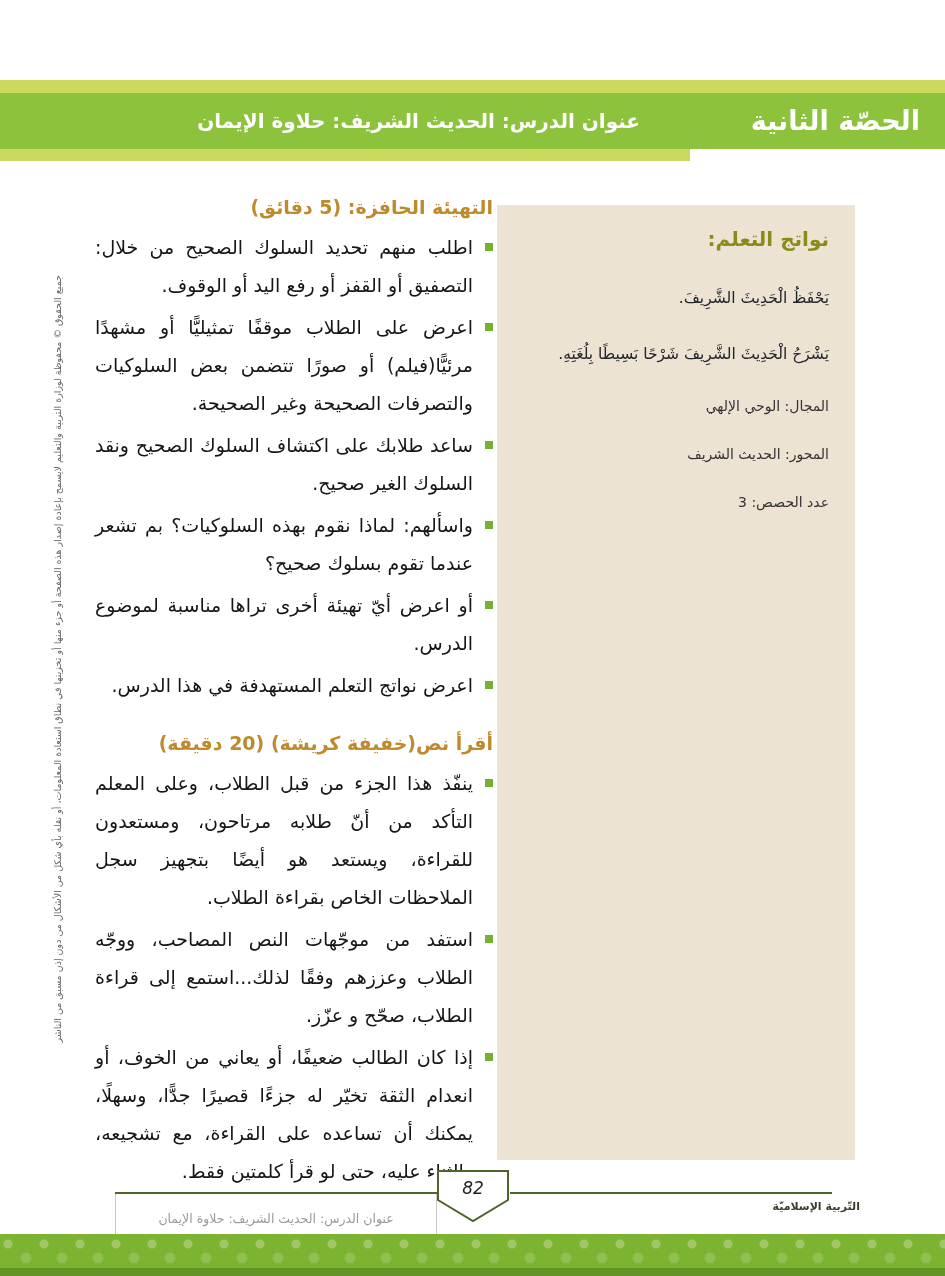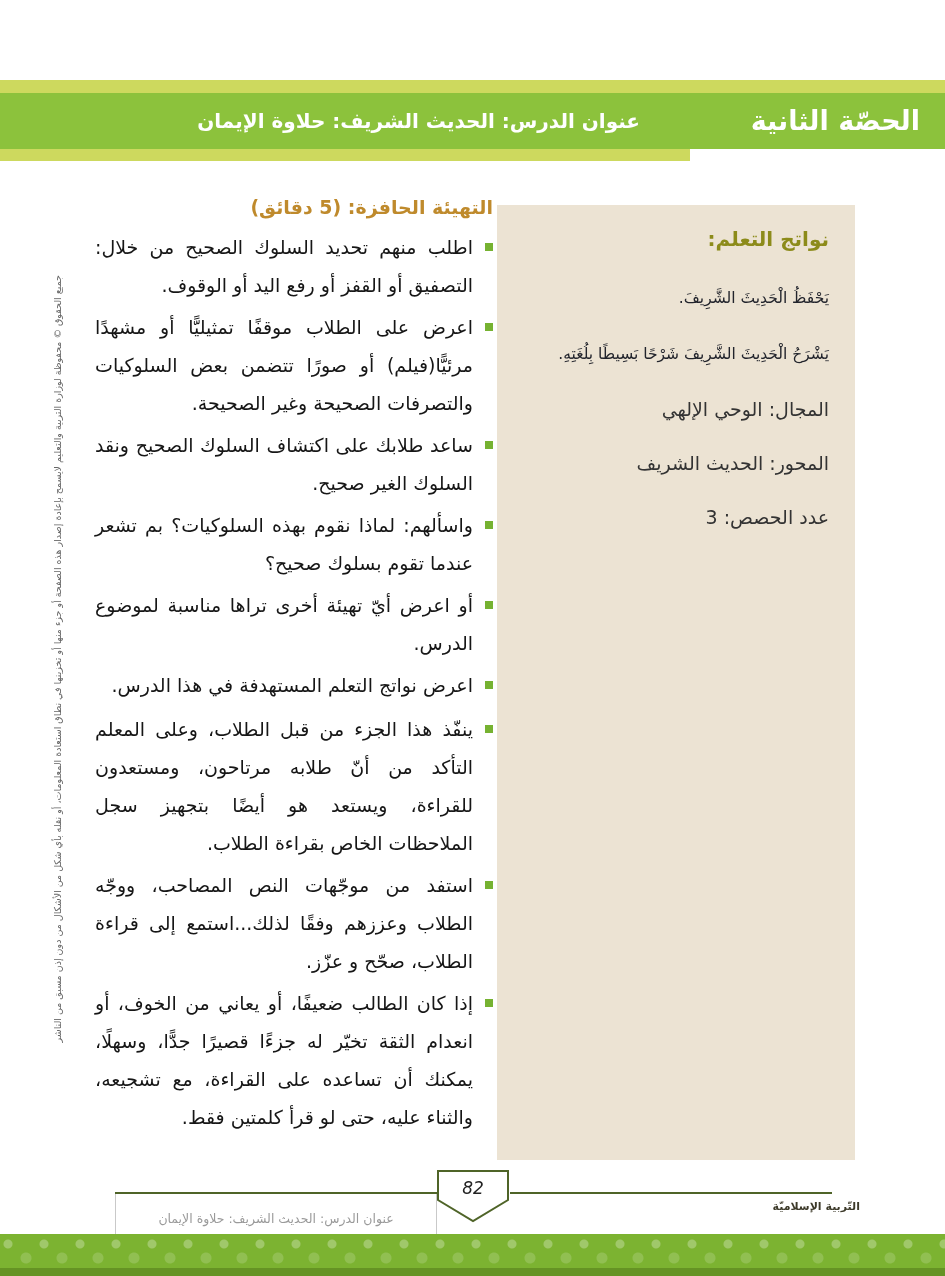--- a/index.html
+++ b/index.html
@@ -24,21 +24,21 @@
     position:absolute;right:305px;top:0;height:56px;line-height:56px;
     color:#ffffff;font-size:20px;font-weight:bold;white-space:nowrap;
   }
   
   .outcomes{
     position:absolute;top:205px;right:90px;width:358px;height:955px;
     background:#ece3d3;box-sizing:border-box;padding:22px 26px;
   }
   .outcomes-title{color:#8c8b1a;font-size:20px;font-weight:bold;margin:0 0 34px 0;}
   .outcome-item{color:#22242c;font-size:15.5px;line-height:1.7;margin:0 0 30px 0;}
-  .meta-item{color:#333333;font-size:19px;margin:0 0 32px 0;}
+  .meta-item{color:#333333;font-size:14px;margin:0 0 32px 0;}
   
   .main-col{
     position:absolute;top:196px;left:95px;width:398px;
     direction:rtl;text-align:justify;color:#161616;
   }
   .section-heading{
     color:#bf8a2c;font-size:19px;font-weight:bold;
     margin:0 0 10px 0;text-align:right;
   }
   .section-heading.second{margin-top:28px;}
@@ -113,20 +113,21 @@
     <p class="section-heading">التهيئة الحافزة: (5 دقائق)</p>
     <ul class="bullets">
       <li><span>اطلب منهم تحديد السلوك الصحيح من خلال: التصفيق أو القفز أو رفع اليد أو الوقوف.</span></li>
       <li><span>اعرض على الطلاب موقفًا تمثيليًّا أو مشهدًا مرئيًّا(فيلم) أو صورًا تتضمن بعض السلوكيات والتصرفات الصحيحة وغير الصحيحة.</span></li>
       <li><span>ساعد طلابك على اكتشاف السلوك الصحيح ونقد السلوك الغير صحيح.</span></li>
       <li><span>واسألهم: لماذا نقوم بهذه السلوكيات؟ بم تشعر عندما تقوم بسلوك صحيح؟</span></li>
       <li><span>أو اعرض أيّ تهيئة أخرى تراها مناسبة لموضوع الدرس.</span></li>
       <li><span>اعرض نواتج التعلم المستهدفة في هذا الدرس.</span></li>
     </ul>
 
+    <p class="section-heading second">أقرأ نص(خفيفة كريشة) (20 دقيقة)</p>
     <ul class="bullets">
       <li><span>ينفّذ هذا الجزء من قبل الطلاب،  وعلى المعلم التأكد من أنّ طلابه مرتاحون، ومستعدون للقراءة، ويستعد هو أيضًا بتجهيز سجل الملاحظات الخاص بقراءة الطلاب.</span></li>
       <li><span>استفد من موجّهات النص المصاحب، ووجّه الطلاب وعززهم وفقًا لذلك...استمع إلى قراءة الطلاب، صحّح و عزّز.</span></li>
       <li><span>إذا كان الطالب ضعيفًا، أو يعاني من الخوف، أو انعدام الثقة تخيّر له جزءًا قصيرًا جدًّا، وسهلًا، يمكنك أن تساعده على القراءة، مع تشجيعه، والثناء عليه، حتى لو قرأ كلمتين فقط.</span></li>
     </ul>
   </div>
 
   <div class="copyright">جميع الحقوق © محفوظة لوزارة التربية والتعليم لايسمح بإعادة إصدار هذه الصفحة أو جزء منها أو تخزينها في نطاق استعادة المعلومات، أو نقله بأي شكل من الأشكال من دون إذن مسبق من الناشر</div>
 
   <div class="footer-line-left"></div>

